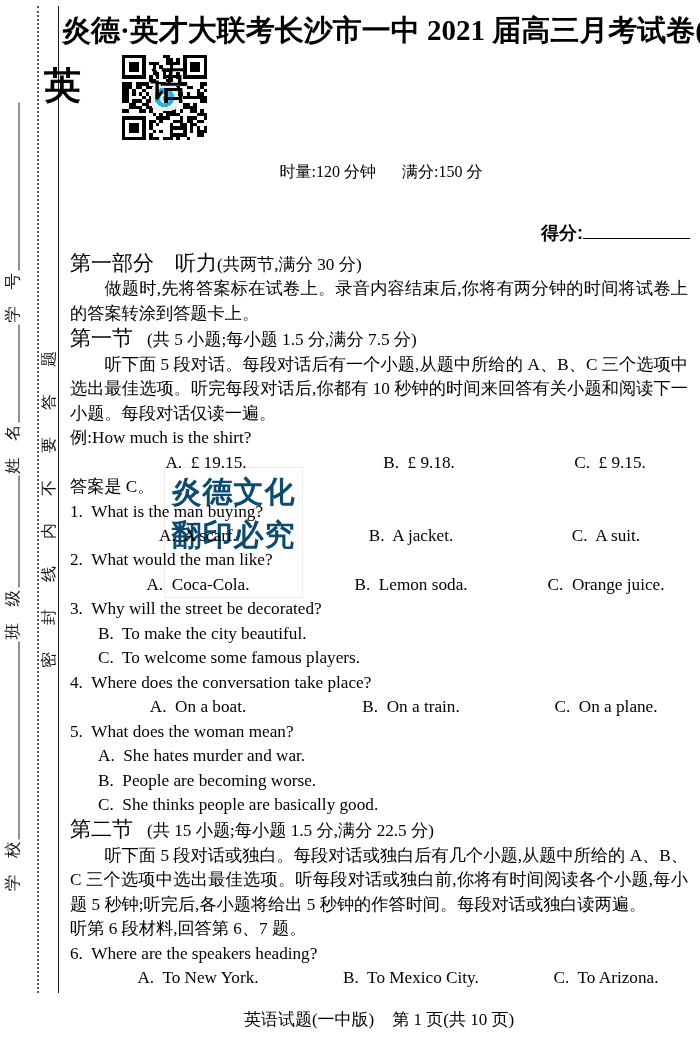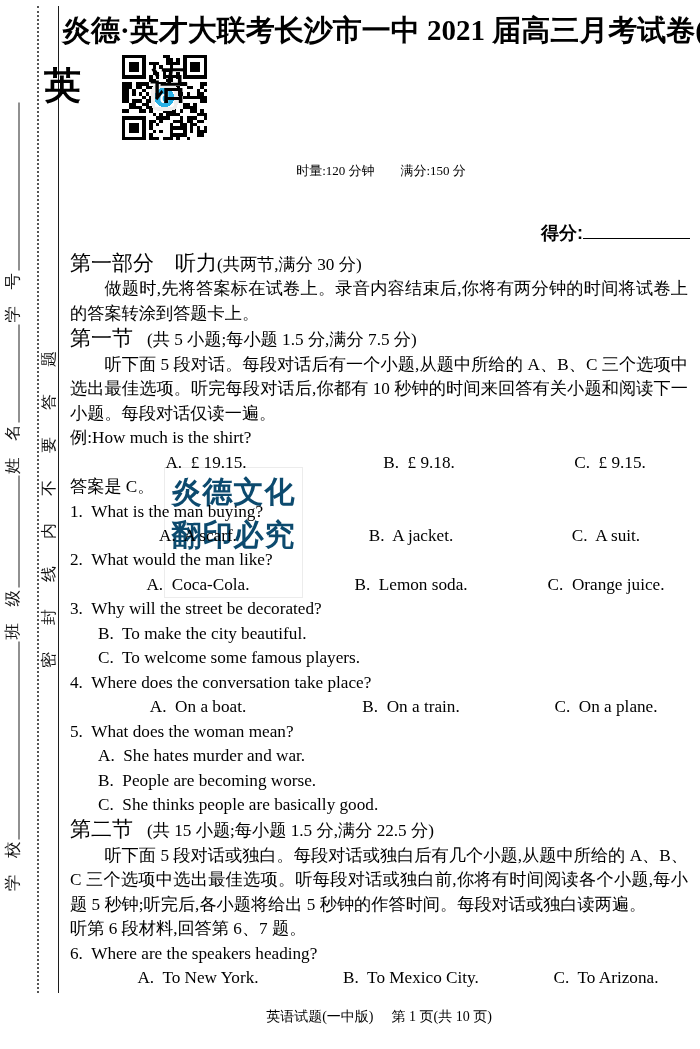--- a/index.html
+++ b/index.html
@@ -17,21 +17,21 @@
   .f-blank{display:inline-block;height:4px;border-bottom:1.4px solid #222;margin:0 2px 1px 2px;}
   .b1{width:198px}.b2{width:112px}.b3{width:98px}.b4{width:168px}
 
   
   .exam-title{position:absolute;top:11px;left:62px;right:4px;text-align:center;font-size:29px;font-weight:700;
               white-space:nowrap;}
   .qr{position:absolute;left:122px;top:55px;width:85px;height:85px;}
   .subject{position:absolute;top:61px;left:44px;right:0;font-weight:700;font-size:37px;
            font-family:"Liberation Sans","DejaVu Sans",sans-serif;}
   .subject .s1{margin-right:70px;}
-  .meta{position:absolute;top:162px;left:62px;right:0;text-align:center;font-size:13px;}
+  .meta{position:absolute;top:162px;left:62px;right:0;text-align:center;font-size:16px;}
   .meta .m2{margin-left:26px;}
   .score{position:absolute;top:221px;right:10px;font-size:18px;}
   .score-label{font-weight:700;font-family:"Liberation Sans","DejaVu Sans",sans-serif;}
   .score-blank{display:inline-block;width:107px;height:17px;border-bottom:1.6px solid #000;}
 
   
   .watermark{position:absolute;left:164px;top:467px;width:139px;height:131px;border:1px solid #ececec;
              box-sizing:border-box;z-index:1;text-align:center;color:#0c4a6e;font-size:30px;font-weight:700;
              line-height:43px;padding-top:2px;letter-spacing:1px;}
 
@@ -42,21 +42,21 @@
   .para{text-indent:2em;text-align:justify;}
   .q{white-space:pre;}
   .opt3{display:flex;padding-left:28px;}
   .opt3 span{white-space:pre;text-align:center;}
   .opt3 .c1{width:200px;}
   .opt3 .c2{width:226px;}
   .opt3 .c3{flex:1;}
   .opt3.ex{padding-left:36px;}
   .optline{padding-left:28px;white-space:pre;}
 
-  .footer{position:absolute;top:1008px;left:58px;right:0;text-align:center;font-size:14px;}
+  .footer{position:absolute;top:1008px;left:58px;right:0;text-align:center;font-size:17px;}
   .footer .f2{margin-left:18px;}
 </style>
 </head>
 <body>
 
 <div class="page">
 
   <div class="dotted-line"></div>
   <div class="solid-line"></div>
   <div class="seal-text">密封线内不要答题</div>

